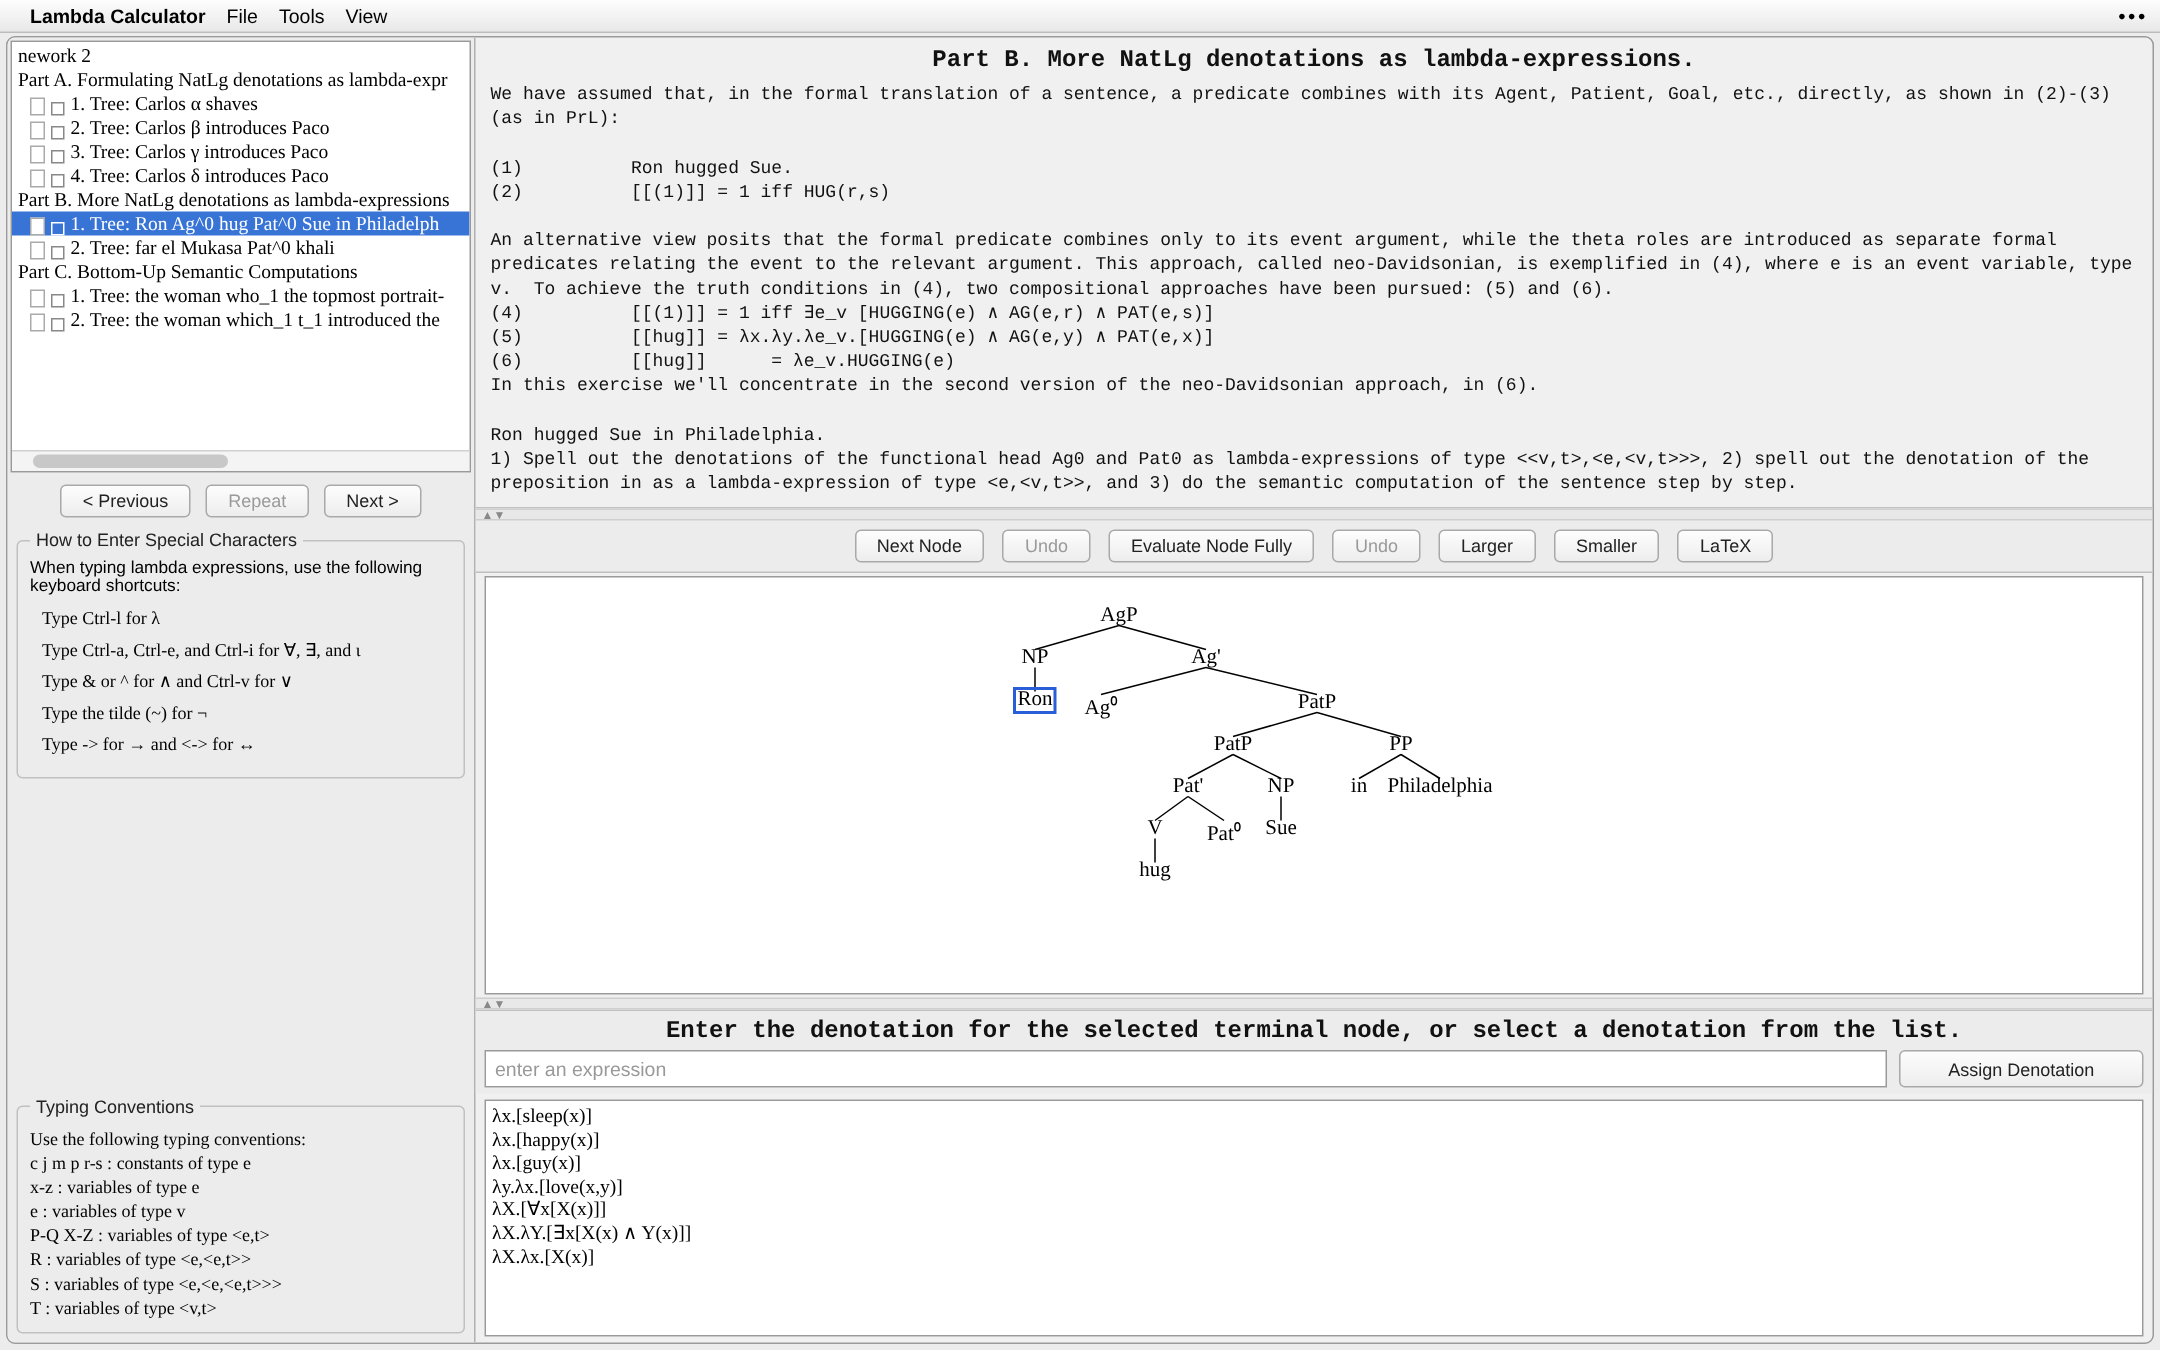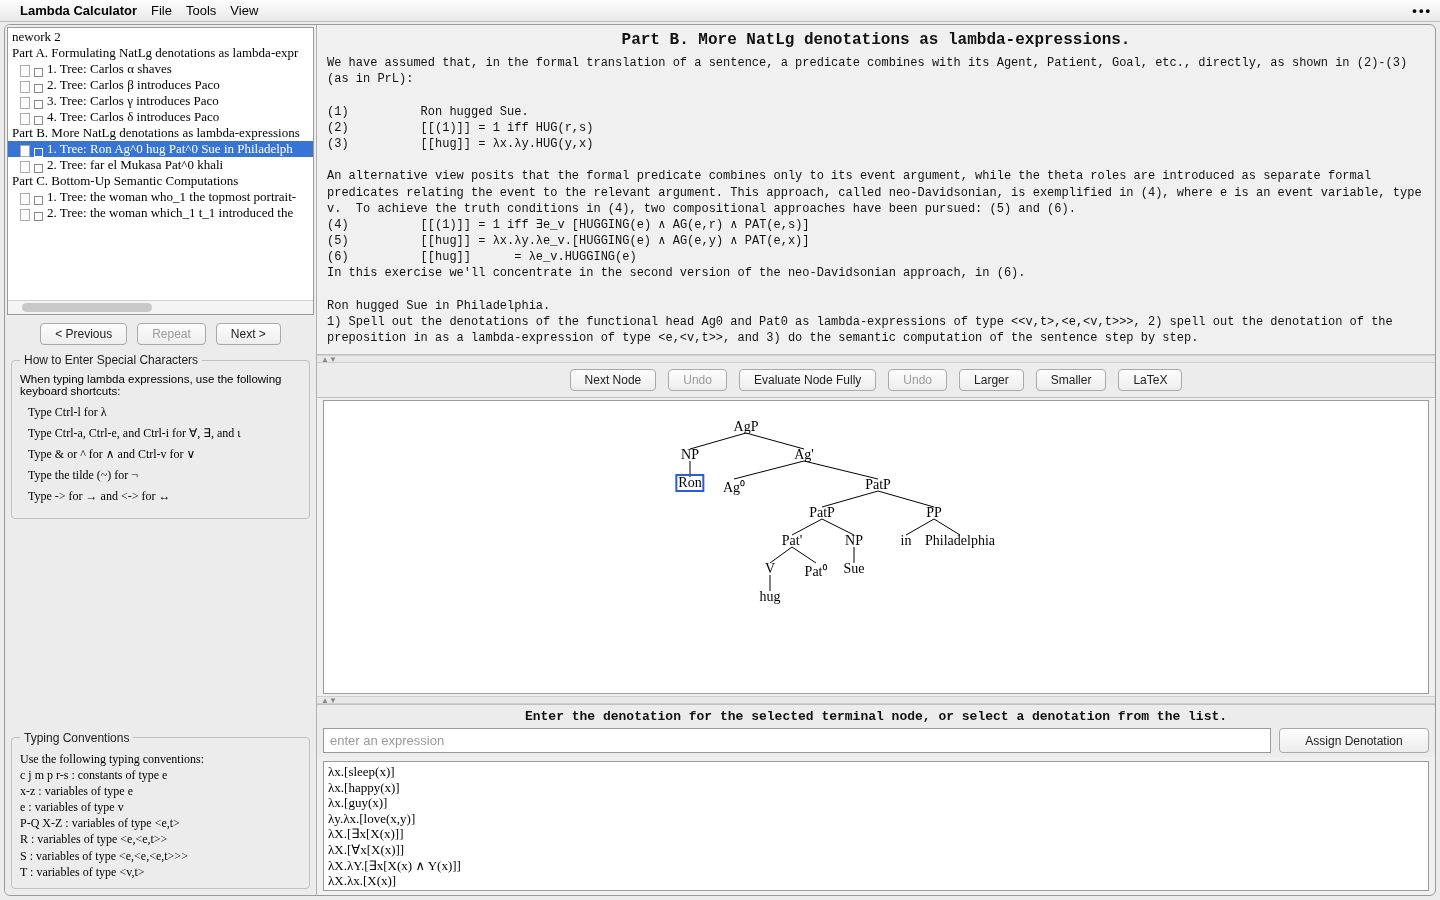--- a/index.html
+++ b/index.html
@@ -165,44 +165,44 @@
   svg.edges line { stroke:#000; stroke-width:1; }
 
   .entry-area {
     border-top:1px solid #c0c0c0;
     padding:0 6px 4px 6px;
     background:#ececec;
   }
   .entry-prompt {
     text-align:center;
     font-family:"Lucida Sans Typewriter","Courier New",monospace;
-    font-size:13px;
+    font-size:16px;
     font-weight:bold;
     padding:4px 0;
     color:#111;
   }
   .entry-row { display:flex; gap:8px; align-items:stretch; }
   .entry-input {
     flex:1;
     border:1px solid #9a9a9a;
     background:#fff;
     padding:4px 6px;
     font-size:13px;
     color:#999;
     font-family:"Lucida Grande",sans-serif;
   }
-  .assignbtn { width:150px; }
+  .assignbtn { width:163px; }
 
   .denotlist {
     margin:4px 6px 4px 6px;
     border:1px solid #9a9a9a;
     background:#fff;
     font-family:"Times New Roman",serif;
     font-size:13px;
-    height:130px;
+    height:158px;
     overflow:hidden;
     padding:2px 4px;
     line-height:1.2;
   }
 </style>
 </head>
 <body>
 
 <div class="menubar">
   <span class="apple"></span>
@@ -301,21 +301,20 @@
       </fieldset>
     </div>
 
     <div class="rightcol">
       <div class="problem-header">Part B. More NatLg denotations as lambda-expressions.</div>
       <div class="problem-text" id="problem-text">
           <div>We have assumed that, in the formal translation of a sentence, a predicate combines with its Agent, Patient, Goal, etc., directly, as shown in (2)-(3) (as in PrL):</div>
           <div>&nbsp;</div>
           <div>(1)          Ron hugged Sue.</div>
           <div>(2)          [[(1)]] = 1 iff HUG(r,s)</div>
-          <div>(3)          [[hug]] = λx.λy.HUG(y,x)</div>
           <div>&nbsp;</div>
           <div>An alternative view posits that the formal predicate combines only to its event argument, while the theta roles are introduced as separate formal predicates relating the event to the relevant argument. This approach, called neo-Davidsonian, is exemplified in (4), where e is an event variable, type v.  To achieve the truth conditions in (4), two compositional approaches have been pursued: (5) and (6).</div>
           <div>(4)          [[(1)]] = 1 iff ∃e_v [HUGGING(e) ∧ AG(e,r) ∧ PAT(e,s)]</div>
           <div>(5)          [[hug]] = λx.λy.λe_v.[HUGGING(e) ∧ AG(e,y) ∧ PAT(e,x)]</div>
           <div>(6)          [[hug]]      = λe_v.HUGGING(e)</div>
           <div>In this exercise we'll concentrate in the second version of the neo-Davidsonian approach, in (6).</div>
           <div>&nbsp;</div>
           <div>Ron hugged Sue in Philadelphia.</div>
           <div>1) Spell out the denotations of the functional head Ag0 and Pat0 as lambda-expressions of type &lt;&lt;v,t&gt;,&lt;e,&lt;v,t&gt;&gt;&gt;, 2) spell out the denotation of the preposition in as a lambda-expression of type &lt;e,&lt;v,t&gt;&gt;, and 3) do the semantic computation of the sentence step by step.</div>
         </div>
@@ -381,20 +380,19 @@
           <div class="entry-input">enter an expression</div>
           <button class="macbtn assignbtn">Assign Denotation</button>
         </div>
       </div>
 
       <div class="denotlist" id="denotlist">
           <div>λx.[sleep(x)]</div>
           <div>λx.[happy(x)]</div>
           <div>λx.[guy(x)]</div>
           <div>λy.λx.[love(x,y)]</div>
-          <div>λX.[∃x[X(x)]]</div>
           <div>λX.[∀x[X(x)]]</div>
           <div>λX.λY.[∃x[X(x) ∧ Y(x)]]</div>
           <div>λX.λx.[X(x)]</div>
         </div>
     </div>
   </div>
 </div>
 
 </body></html>

